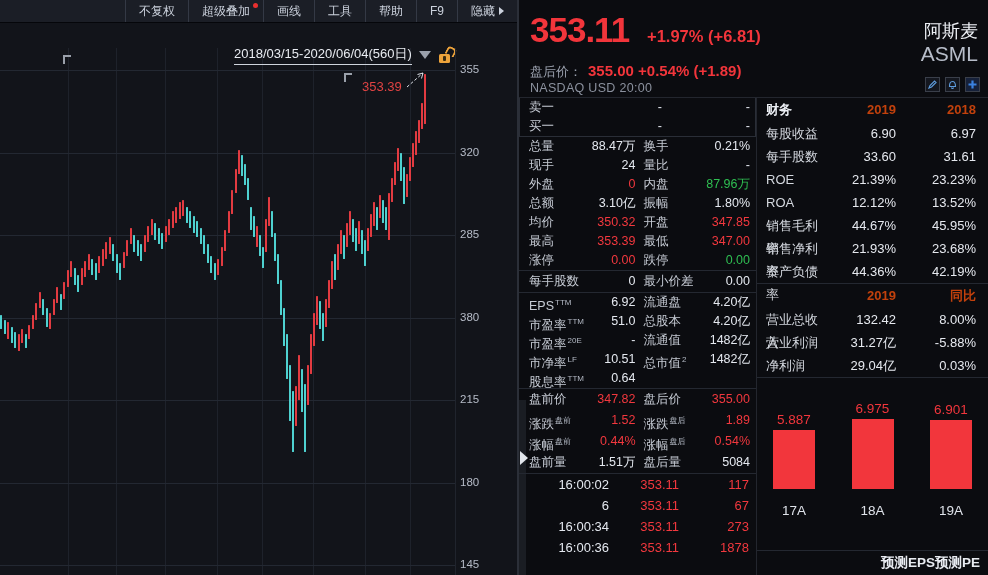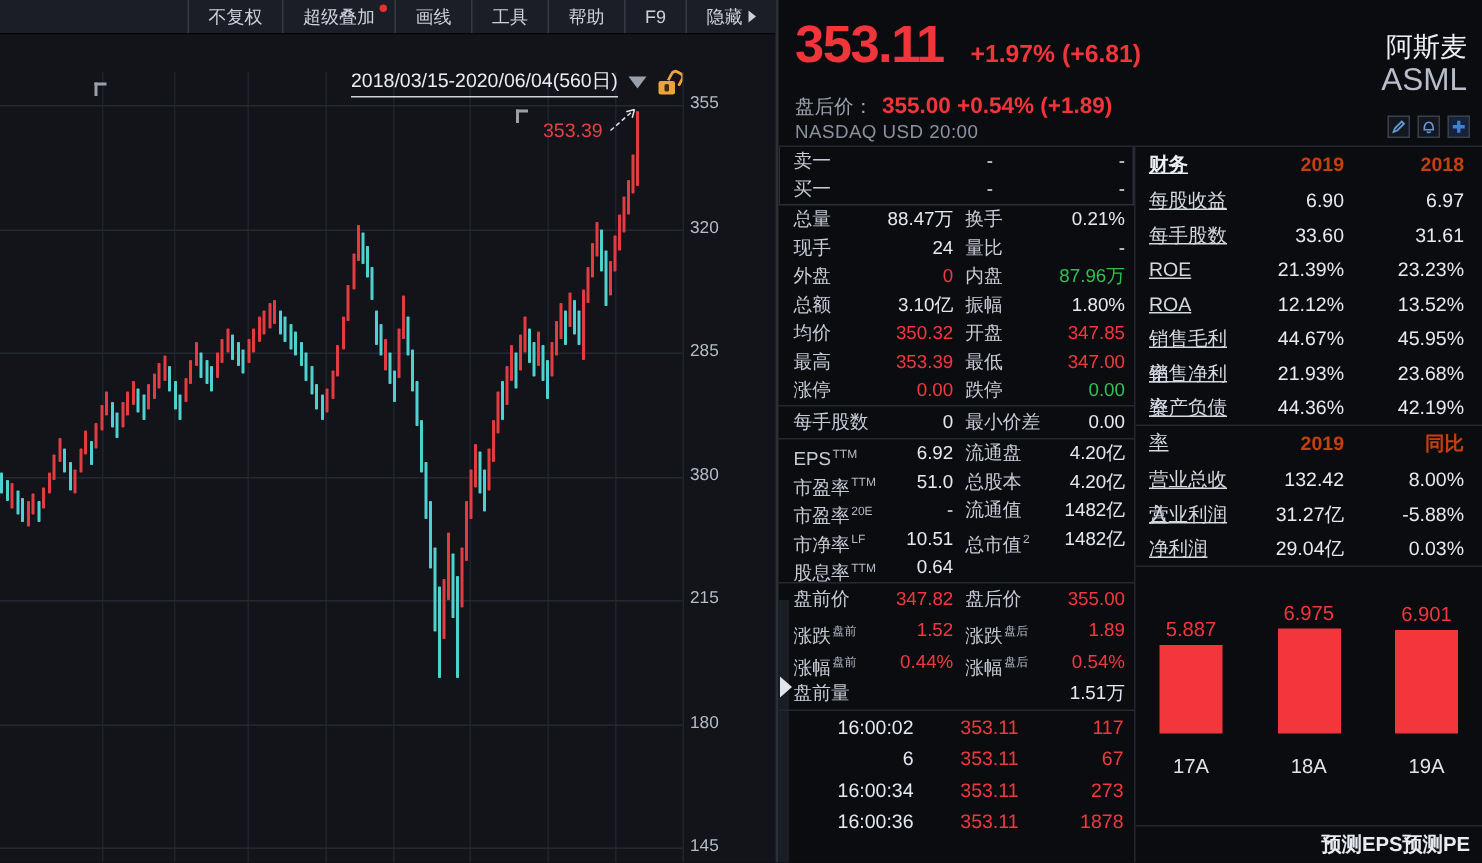--- a/index.html
+++ b/index.html
@@ -74,21 +74,21 @@
   .c-r{color:#f2383e;} .c-g{color:#2fbf52;} .c-w{color:#e4e8ef;}
   .tick-row{display:grid;grid-template-columns:80px 70px 1fr;height:21px;line-height:21px;
             font-size:13px;padding:0 7px 0 10px;}
   .tick-row span{text-align:right;}
   .tick-time{color:#e4e8ef;}
 
   
   .fin-grid{display:grid;grid-template-columns:1fr 76px 80px;padding:0 12px 0 9px;font-size:13px;}
   .fin-head{height:24px;line-height:24px;font-weight:bold;color:#eceff4;}
   .fin-row{height:23px;line-height:23px;}
-  .fin-label{color:#d4d8df;text-decoration:underline;}
+  .fin-label{color:#d4d8df;}
   .fin-num{text-align:right;color:#e6e9ef;}
   .fin-grid .head-num{text-align:right;font-weight:bold;color:#c2410c;}
   .fc-head{display:flex;justify-content:space-between;align-items:center;height:24px;padding:0 12px 0 9px;}
   .fc-title{font-size:13.5px;font-weight:bold;color:#eceff4;}
   .fc-more{font-size:13px;color:#dfe3ea;cursor:pointer;}
   .bars-row{display:flex;justify-content:space-between;align-items:flex-end;padding:0 16px;height:124px;margin-top:16px;}
   .bar-group{display:flex;flex-direction:column;align-items:center;}
   .bar-val{font-size:13.5px;color:#f2363c;margin-bottom:3px;}
   .bar-rect{width:42px;background:#f2363c;}
   .bar-cat{font-size:13.5px;color:#dfe3ea;margin-top:14px;}
@@ -508,20 +508,24 @@
               <div class="qhalf">
                 <div class="ql">涨幅<sup>盘后</sup></div>
                 <div class="qv c-r">0.54%</div>
               </div>
             </div>
             <div class="qrow tall">
               <div class="qhalf">
                 <div class="ql">盘前量</div>
                 <div class="qv c-w">1.51万</div>
               </div>
+              <div class="qhalf">
+                <div class="ql">盘后量</div>
+                <div class="qv c-w">5084</div>
+              </div>
             </div>
           </div>
         <div class="sep"></div>
         <div>
             <div class="tick-row">
               <span class="tick-time">16:00:02</span>
               <span class="c-r">353.11</span>
               <span class="c-r">117</span>
             </div>
             <div class="tick-row">

